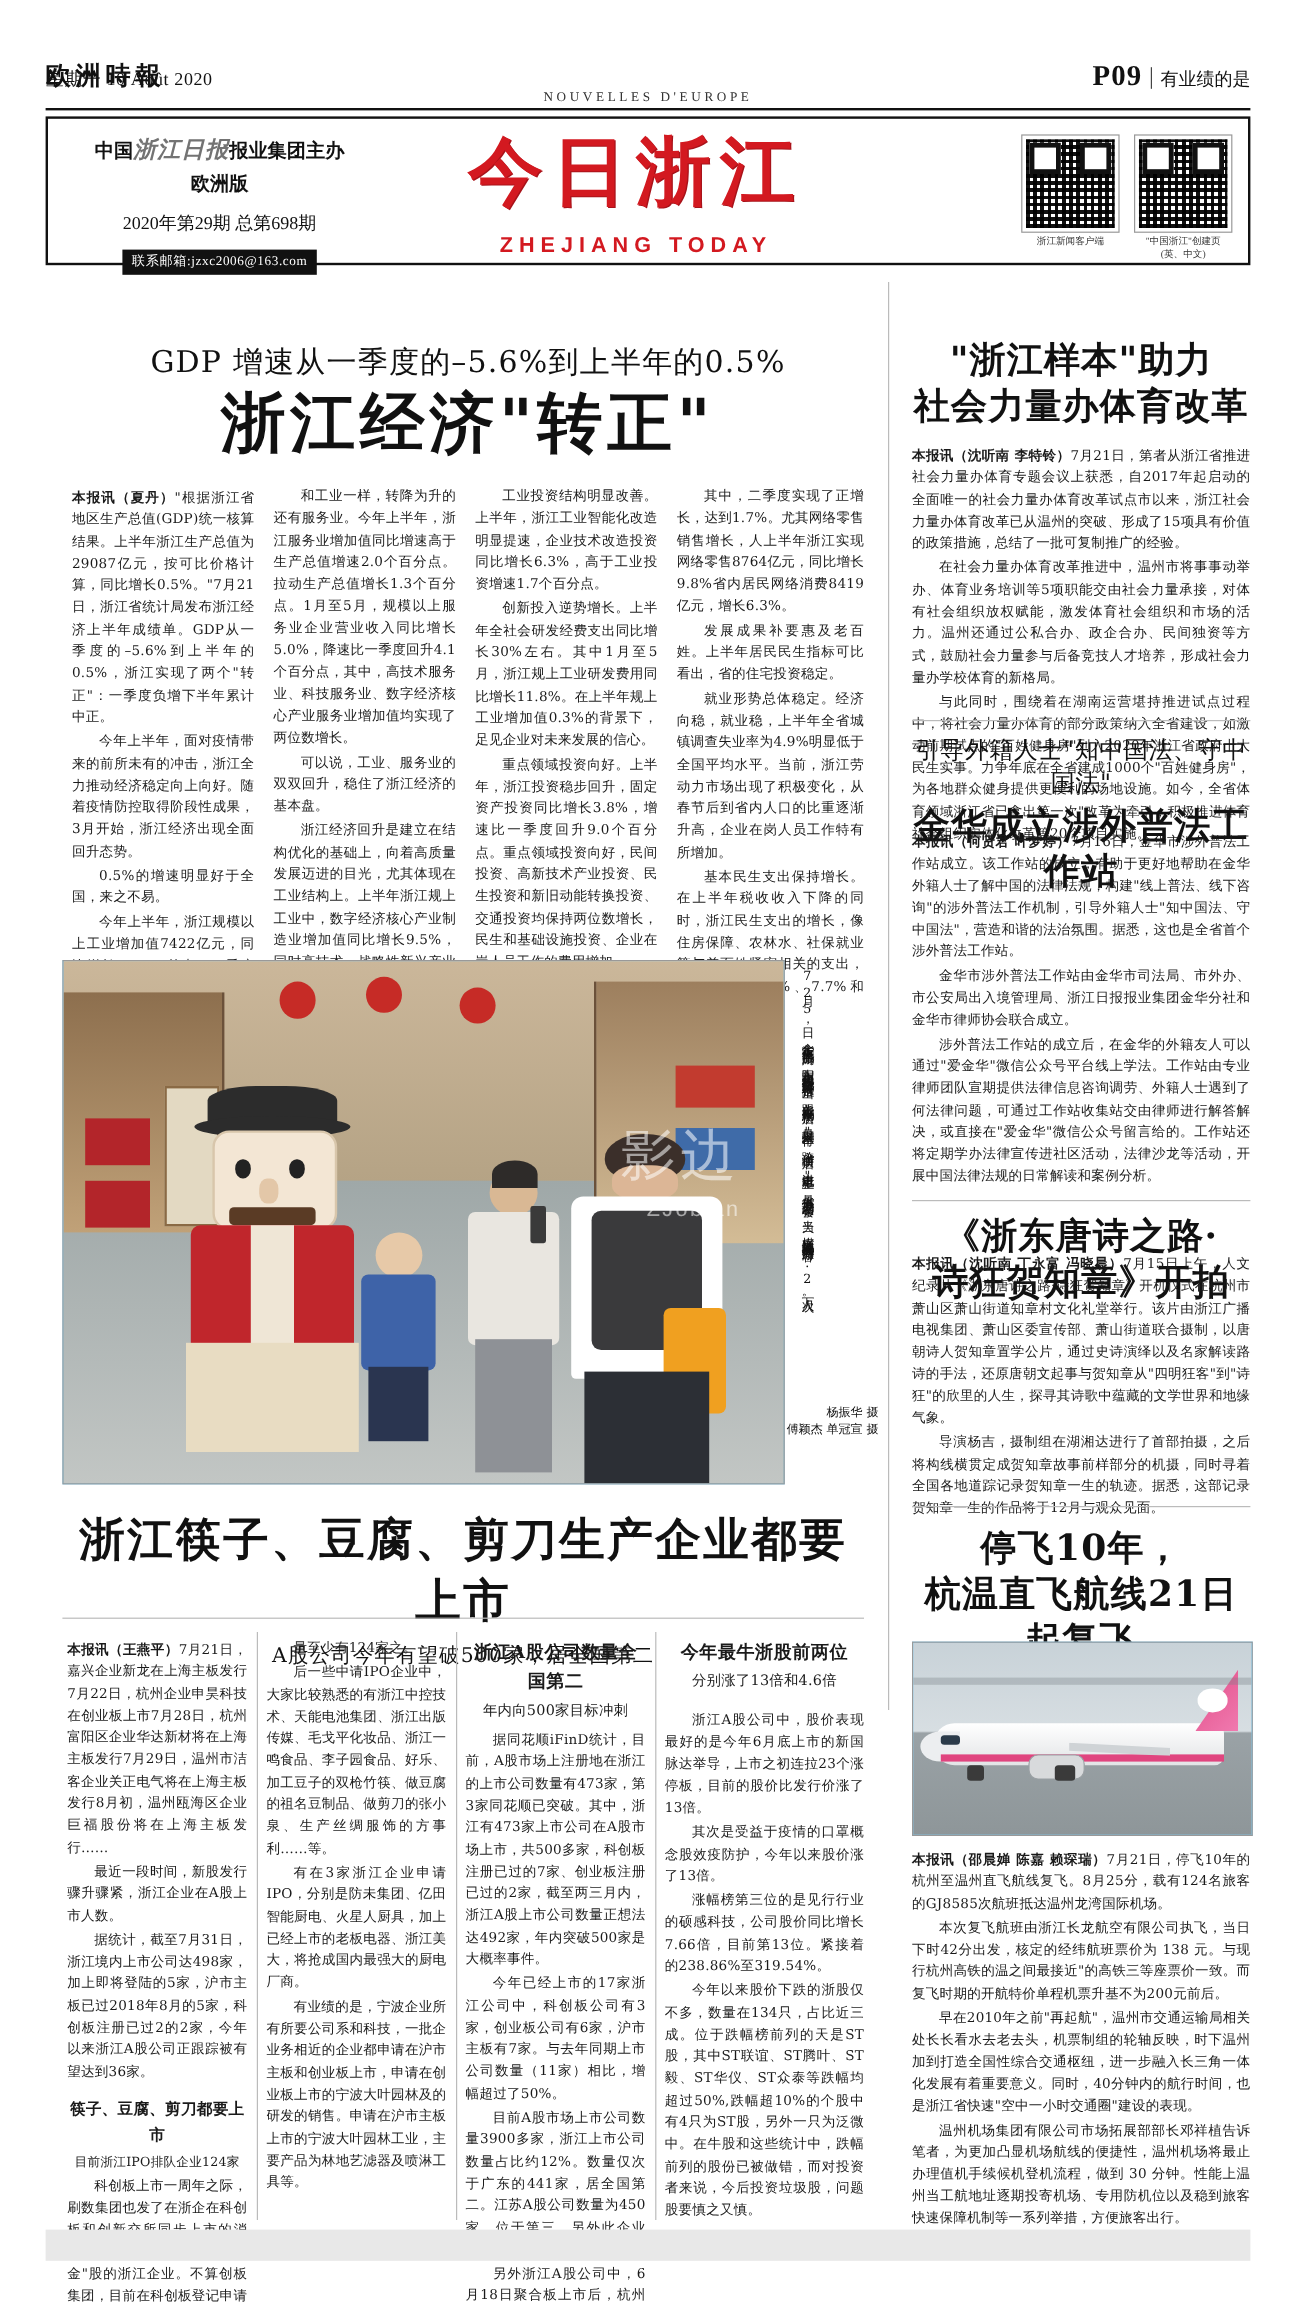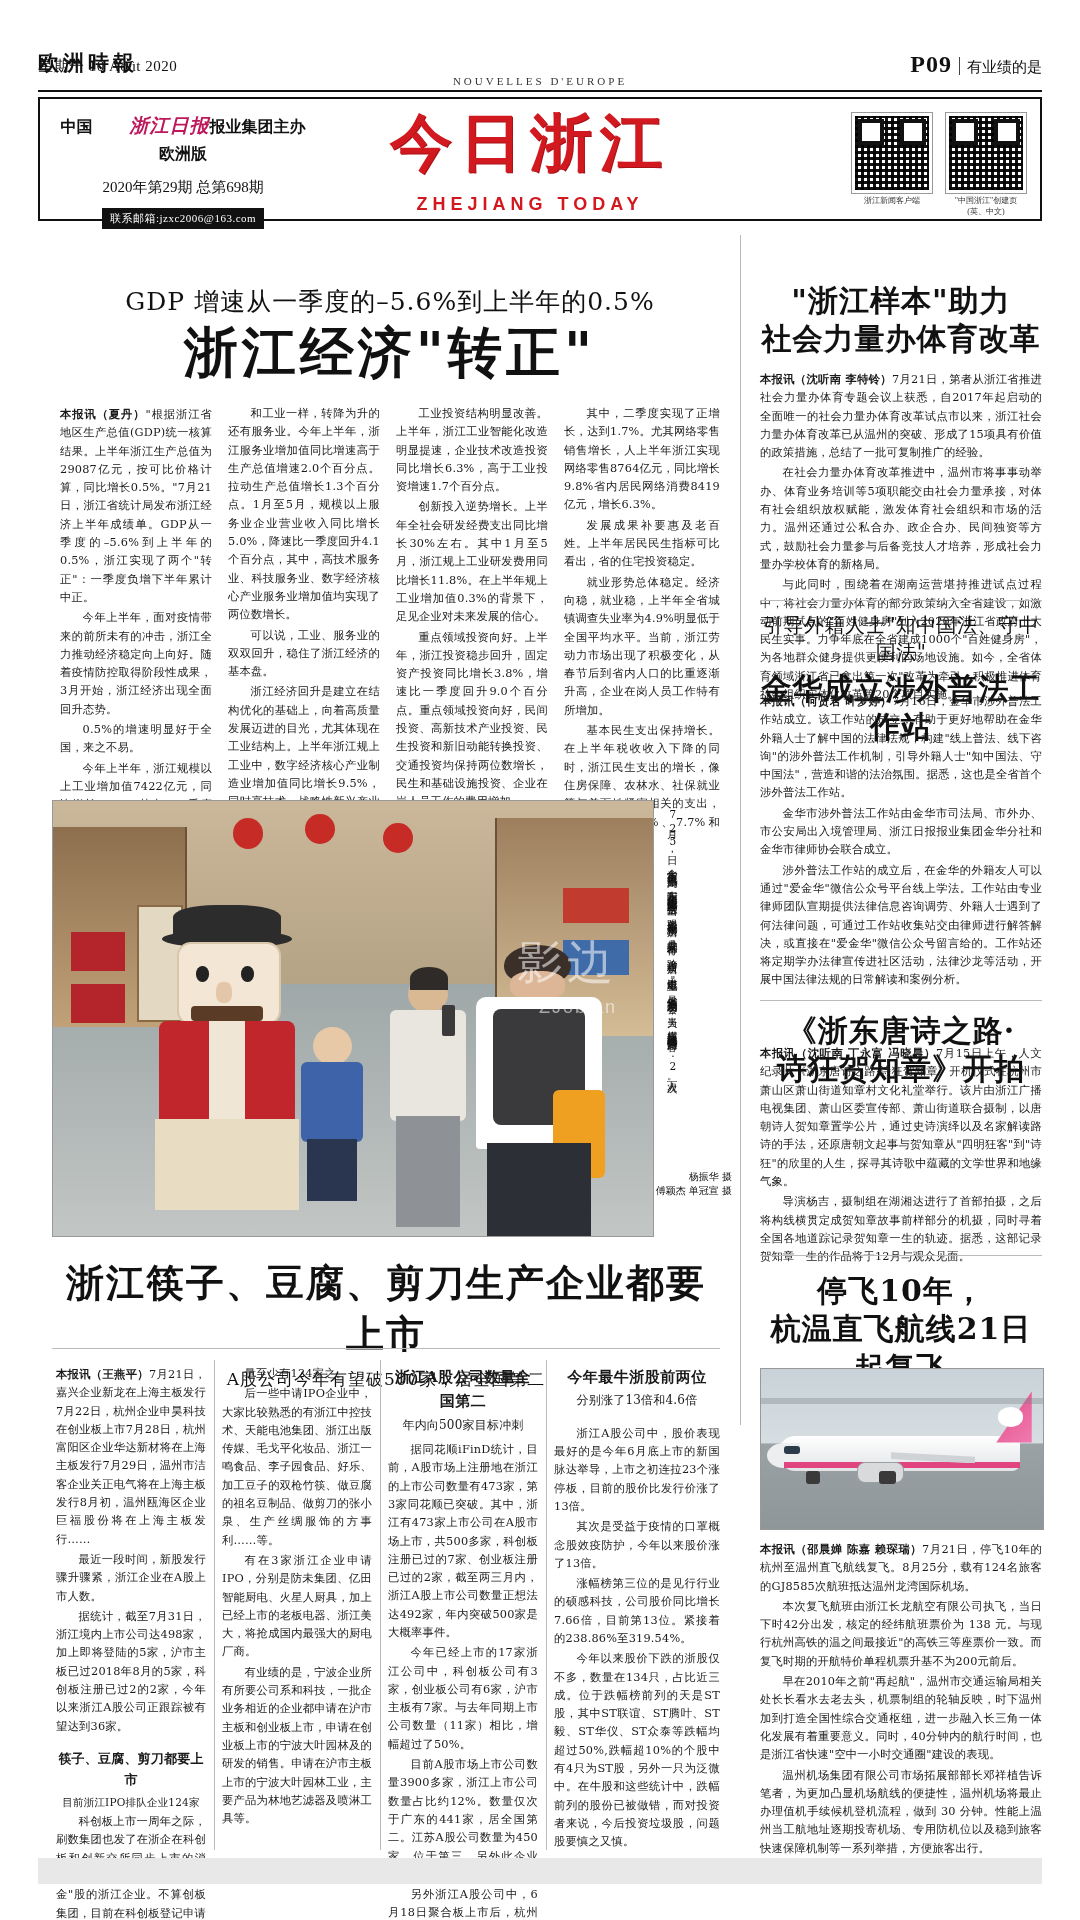--- a/index.html
+++ b/index.html
@@ -95,26 +95,25 @@
     width: 250px;
     text-align: center;
     line-height: 1.5;
   }
   .np-line1 {
     font-size: 16px;
     font-weight: bold;
     white-space: nowrap;
   }
   .np-line1 .red {
-    color: #be185d;
+    color: #737373;
     font-size: 19px;
     font-family: "DejaVu Serif", serif;
     font-style: italic;
     letter-spacing: 1px;
-    padding-left: 37px;
   }
   .np-line2 {
     font-size: 16px;
     font-weight: bold;
     margin-top: 2px;
   }
   .np-line3 {
     font-size: 15px;
     margin-top: 10px;
   }

